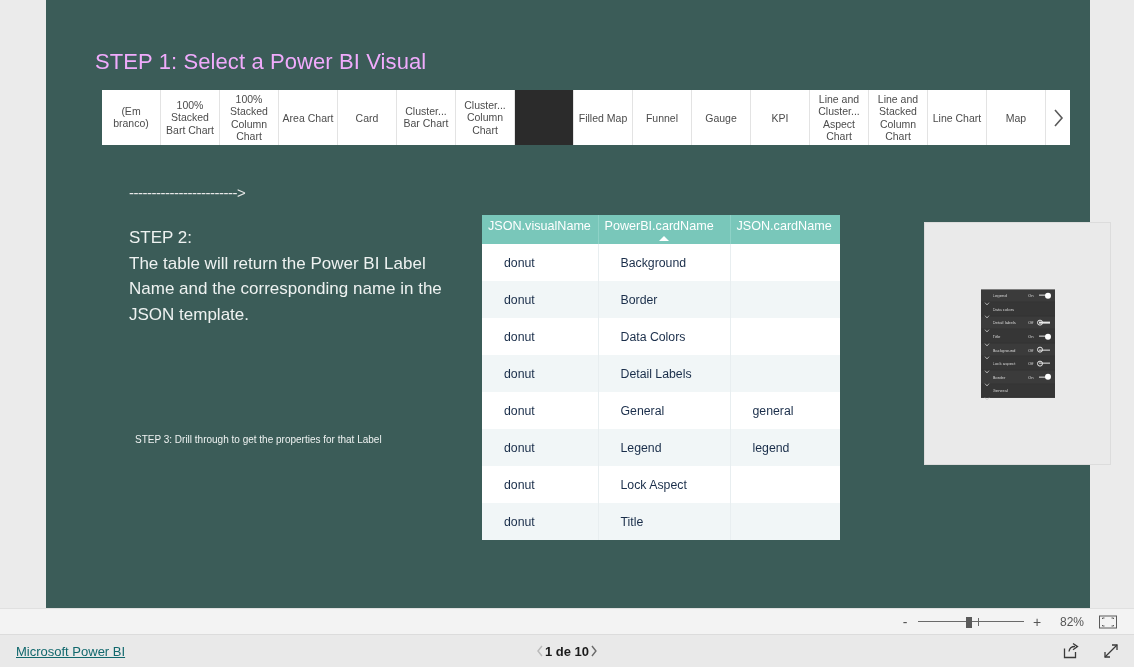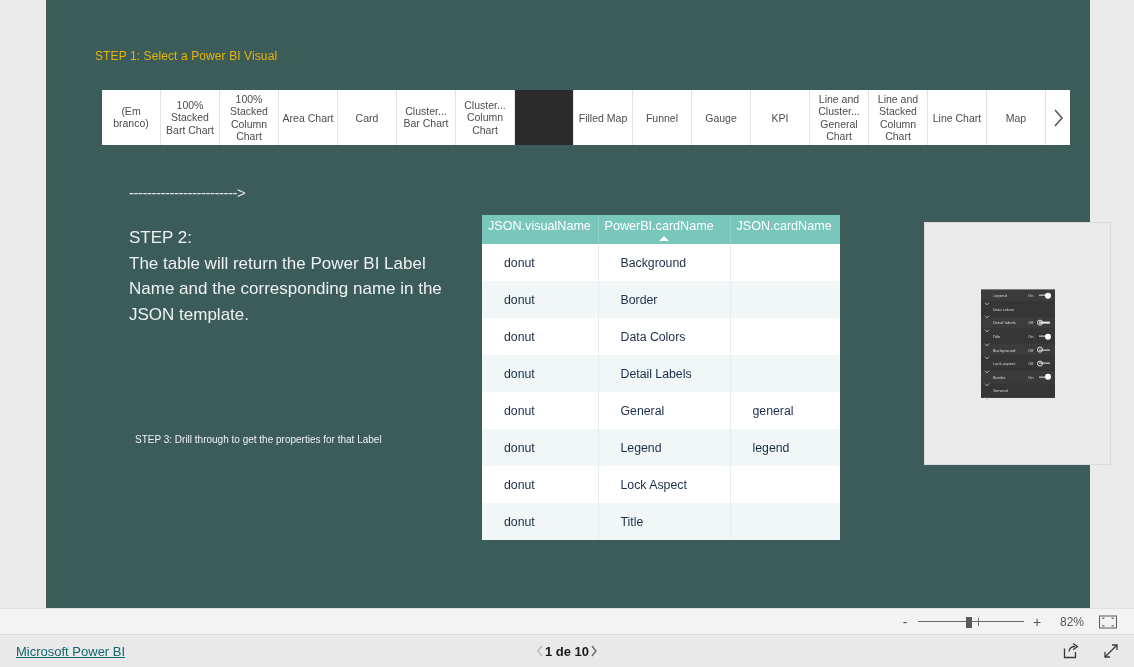--- a/index.html
+++ b/index.html
@@ -19,21 +19,21 @@
     background: #ebebeb;
   }
   .slide {
     position: absolute; left: 46px; top: 0; width: 1044px; height: 608px;
     background: #3b5c58;
   }
 
   
   .step1-title {
     position: absolute; left: 49px; top: 49px;
-    font-size: 12px; color: #eab308; letter-spacing: .1px;
+    font-size: 22px; color: #f0abfc; letter-spacing: .1px;
     white-space: nowrap;
   }
 
   
   .slicer {
     position: absolute; left: 44px; top: 69px;
     width: 980px; height: 83px;
     background: #3b5c58;
   }
   .search-box {
@@ -258,21 +258,21 @@
             <div class="tile">
               <span class="tile-label">Funnel</span>
             </div>
             <div class="tile">
               <span class="tile-label">Gauge</span>
             </div>
             <div class="tile">
               <span class="tile-label">KPI</span>
             </div>
             <div class="tile">
-              <span class="tile-label">Line and Cluster... General Chart</span>
+              <span class="tile-label">Line and Cluster... Aspect Chart</span>
             </div>
             <div class="tile">
               <span class="tile-label">Line and Stacked Column Chart</span>
             </div>
             <div class="tile">
               <span class="tile-label">Line Chart</span>
             </div>
             <div class="tile">
               <span class="tile-label">Map</span>
             </div>

